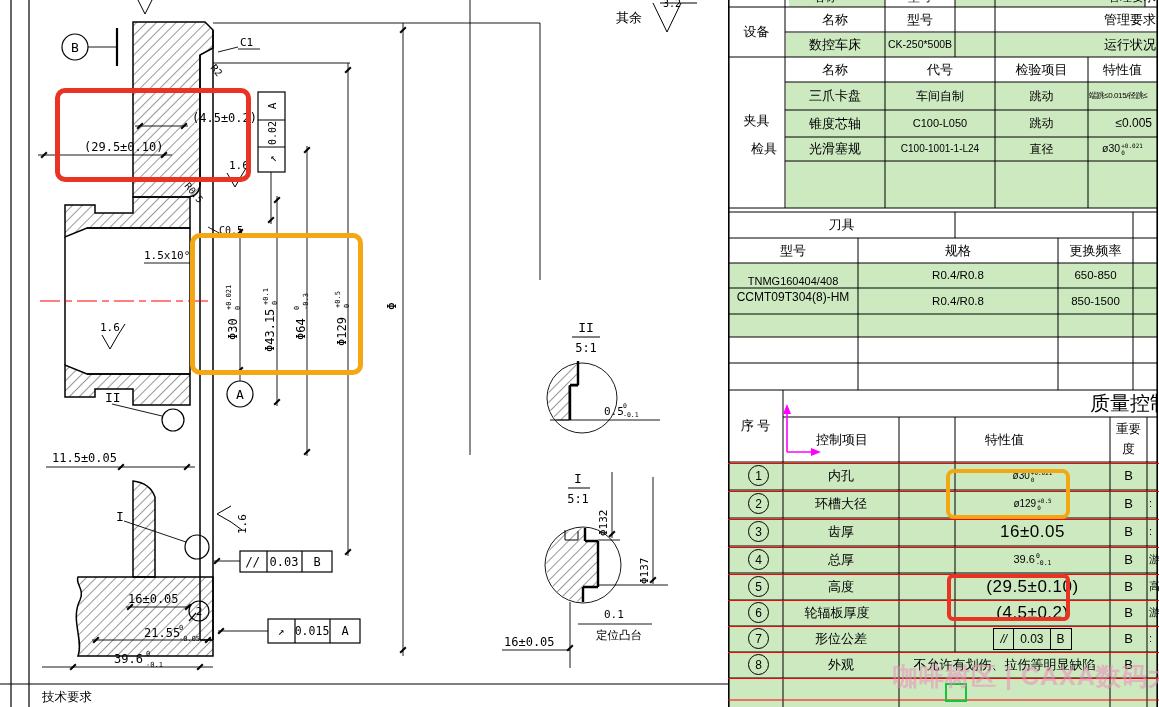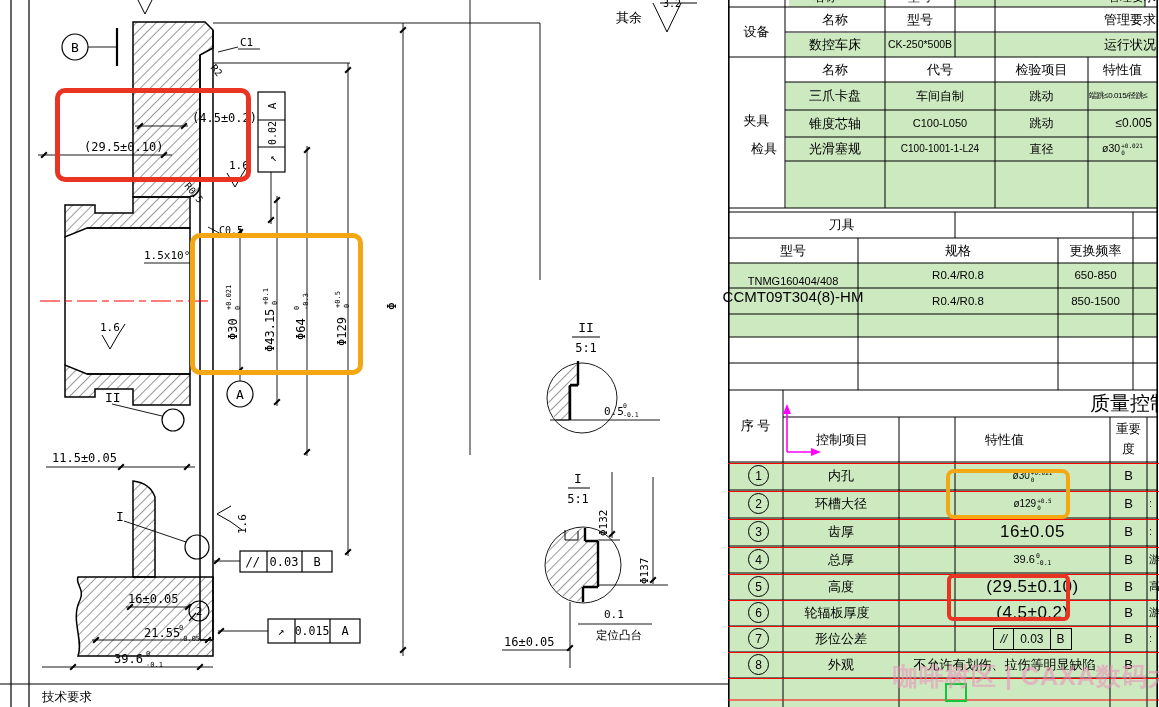--- a/index.html
+++ b/index.html
@@ -327,21 +327,21 @@
       </span>
   </div>
 
   <div class="t" style="left:728px;top:212px;width:227px;height:26px">刀具</div>
   <div class="t" style="left:728px;top:238px;width:130px;height:25px">型号</div>
   <div class="t" style="left:858px;top:238px;width:200px;height:25px">规格</div>
   <div class="t" style="left:1058px;top:238px;width:75px;height:25px">更换频率</div>
   <div class="t num" style="left:728px;top:263px;width:130px;height:37px;font-size:11px">TNMG160404/408</div>
   <div class="t num" style="left:858px;top:263px;width:200px;height:25px;font-size:11.5px">R0.4/R0.8</div>
   <div class="t num" style="left:1058px;top:263px;width:75px;height:25px;font-size:11.5px">650-850</div>
-  <div class="t num" style="left:728px;top:288px;width:130px;height:18px;font-size:15px">CCMT09T304(8)-HM</div>
+  <div class="t num" style="left:728px;top:288px;width:130px;height:18px;font-size:12px">CCMT09T304(8)-HM</div>
   <div class="t num" style="left:858px;top:288px;width:200px;height:26px;font-size:11.5px">R0.4/R0.8</div>
   <div class="t num" style="left:1058px;top:288px;width:75px;height:26px;font-size:11.5px">850-1500</div>
 
   <div class="t l" style="left:1090px;top:390px;width:67px;height:27px;font-size:20px;overflow:hidden">质量控制</div>
   <div class="t l" style="left:816px;top:417px;width:83px;height:45px">控制项目</div>
   <div class="t" style="left:728px;top:390px;width:55px;height:72px">序 号</div>
   <div class="t" style="left:899px;top:417px;width:211px;height:45px">特性值</div>
   <div class="t" style="left:1110px;top:419px;width:37px;height:22px;font-size:12.5px">重要</div>
   <div class="t" style="left:1110px;top:440px;width:37px;height:20px;font-size:12.5px">度</div>
 

